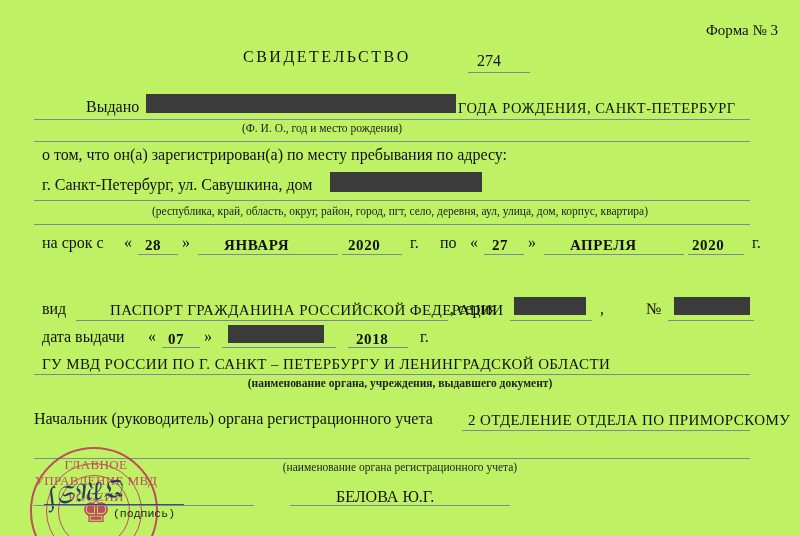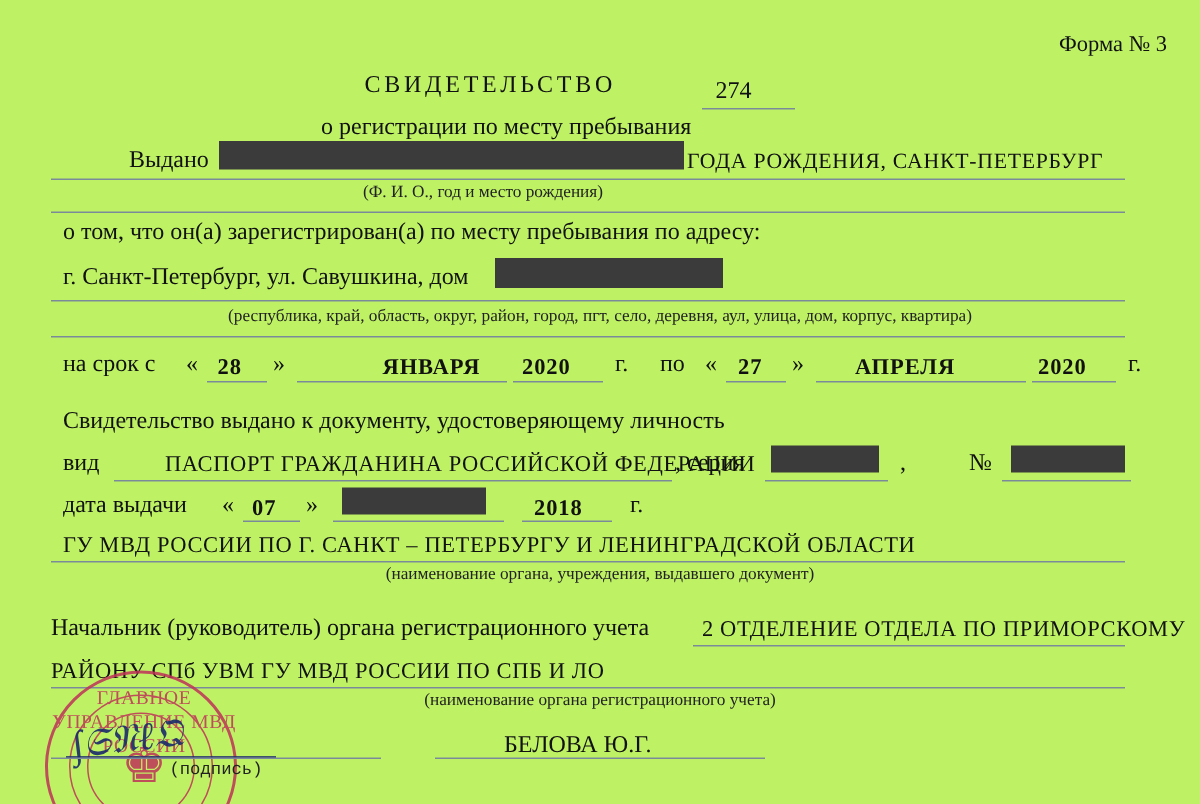--- a/index.html
+++ b/index.html
@@ -120,21 +120,20 @@
 <body>
 
 <div class="page">
 
   <div class="abs form-no" style="right:22px; top:22px;">Форма № 3</div>
 
   <div class="abs title-main" style="left:243px; top:48px;">СВИДЕТЕЛЬСТВО</div>
   <div class="abs num-274" style="left:477px; top:52px;">274</div>
   <div class="rule" style="left:468px; top:72px; width:62px;"></div>
 
-  <div class="abs title-sub" style="left:214px; top:76px;">о регистрации по месту пребывания</div>
 
   <div class="abs lbl" style="left:86px; top:98px;">Выдано</div>
   <div class="redact" style="left:146px; top:94px; width:310px; height:19px;"></div>
   <div class="abs upper-small" style="left:458px; top:100px;">ГОДА РОЖДЕНИЯ, САНКТ-ПЕТЕРБУРГ</div>
   <div class="rule" style="left:34px; top:119px; width:716px;"></div>
 
   <div class="abs caption" style="left:0; top:122px; width:644px;">(Ф. И. О., год и место рождения)</div>
   <div class="rule" style="left:34px; top:141px; width:716px;"></div>
 
   <div class="abs lbl" style="left:42px; top:146px;">о том, что он(а) зарегистрирован(а) по месту пребывания по адресу:</div>
@@ -144,37 +143,36 @@
   <div class="rule" style="left:34px; top:200px; width:716px;"></div>
 
   <div class="abs caption" style="left:0; top:205px; width:800px;">(республика, край, область, округ, район, город, пгт, село, деревня, аул, улица, дом, корпус, квартира)</div>
   <div class="rule" style="left:34px; top:224px; width:716px;"></div>
 
   <div class="abs lbl" style="left:42px; top:234px;">на срок с</div>
   <div class="abs quote" style="left:124px; top:234px;">«</div>
   <div class="abs bold-val" style="left:145px; top:237px;">28</div>
   <div class="rule" style="left:138px; top:254px; width:40px;"></div>
   <div class="abs quote" style="left:182px; top:234px;">»</div>
-  <div class="abs bold-val" style="left:224px; top:237px;margin-left:31px;">ЯНВАРЯ</div>
+  <div class="abs bold-val" style="left:224px; top:237px;">ЯНВАРЯ</div>
   <div class="rule" style="left:198px; top:254px; width:140px;"></div>
   <div class="abs bold-val" style="left:348px; top:237px;">2020</div>
   <div class="rule" style="left:342px; top:254px; width:60px;"></div>
   <div class="abs lbl" style="left:410px; top:234px;">г.</div>
   <div class="abs lbl" style="left:440px; top:234px;">по</div>
   <div class="abs quote" style="left:470px; top:234px;">«</div>
   <div class="abs bold-val" style="left:492px; top:237px;">27</div>
   <div class="rule" style="left:484px; top:254px; width:40px;"></div>
   <div class="abs quote" style="left:528px; top:234px;">»</div>
   <div class="abs bold-val" style="left:570px; top:237px;">АПРЕЛЯ</div>
   <div class="rule" style="left:544px; top:254px; width:140px;"></div>
   <div class="abs bold-val" style="left:692px; top:237px;">2020</div>
   <div class="rule" style="left:688px; top:254px; width:56px;"></div>
   <div class="abs lbl" style="left:752px; top:234px;">г.</div>
 
-  <div class="abs lbl" style="left:42px; top:272px;">Свидетельство выдано к документу, удостоверяющему личность</div>
 
   <div class="abs lbl" style="left:42px; top:300px;">вид</div>
   <div class="abs spaced" style="left:72px; top:302px;margin-left:38px;">ПАСПОРТ ГРАЖДАНИНА РОССИЙСКОЙ ФЕДЕРАЦИИ</div>
   <div class="rule" style="left:76px; top:320px; width:372px;"></div>
   <div class="abs lbl" style="left:450px; top:300px;">, серия</div>
   <div class="redact" style="left:514px; top:297px; width:72px; height:18px;"></div>
   <div class="rule" style="left:510px; top:320px; width:82px;"></div>
   <div class="abs lbl" style="left:600px; top:300px;">,</div>
   <div class="abs lbl" style="left:646px; top:300px;">№</div>
   <div class="redact" style="left:674px; top:297px; width:76px; height:18px;"></div>
@@ -186,26 +184,25 @@
   <div class="rule" style="left:162px; top:347px; width:38px;"></div>
   <div class="abs quote" style="left:204px; top:328px;">»</div>
   <div class="redact" style="left:228px; top:325px; width:96px; height:18px;"></div>
   <div class="rule" style="left:222px; top:347px; width:114px;"></div>
   <div class="abs bold-val" style="left:356px; top:331px;">2018</div>
   <div class="rule" style="left:348px; top:347px; width:60px;"></div>
   <div class="abs lbl" style="left:420px; top:328px;">г.</div>
 
   <div class="abs spaced" style="left:42px; top:356px;">ГУ  МВД  РОССИИ  ПО  Г. САНКТ – ПЕТЕРБУРГУ  И  ЛЕНИНГРАДСКОЙ ОБЛАСТИ</div>
   <div class="rule" style="left:34px; top:374px; width:716px;"></div>
-  <div class="abs caption" style="left:0; top:377px; width:800px;">(наименование органа, учреждения, выдавшего документ)</div>
+  <div class="abs caption" style="left:0; top:377px; width:800px;font-weight:bold;">(наименование органа, учреждения, выдавшего документ)</div>
 
   <div class="abs lbl" style="left:34px; top:410px;">Начальник (руководитель) органа регистрационного учета</div>
   <div class="abs spaced" style="left:468px; top:412px;">2 ОТДЕЛЕНИЕ ОТДЕЛА  ПО ПРИМОРСКОМУ</div>
   <div class="rule" style="left:462px; top:430px; width:288px;"></div>
-  <div class="abs spaced" style="left:34px; top:440px;">РАЙОНУ  СПб УВМ  ГУ  МВД  РОССИИ  ПО  СПБ  И  ЛО</div>
   <div class="rule" style="left:34px; top:458px; width:716px;"></div>
   <div class="abs caption" style="left:0; top:461px; width:800px;">(наименование органа регистрационного учета)</div>
 
   <div class="stamp" style="left:30px; top:447px;">
     <div class="stamp-inner"></div>
     <div class="stamp-inner2"></div>
     <div class="stamp-eagle">♚</div>
     <div class="stamp-text" style="top:8px;">ГЛАВНОЕ УПРАВЛЕНИЕ МВД РОССИИ</div>
 
   </div>

